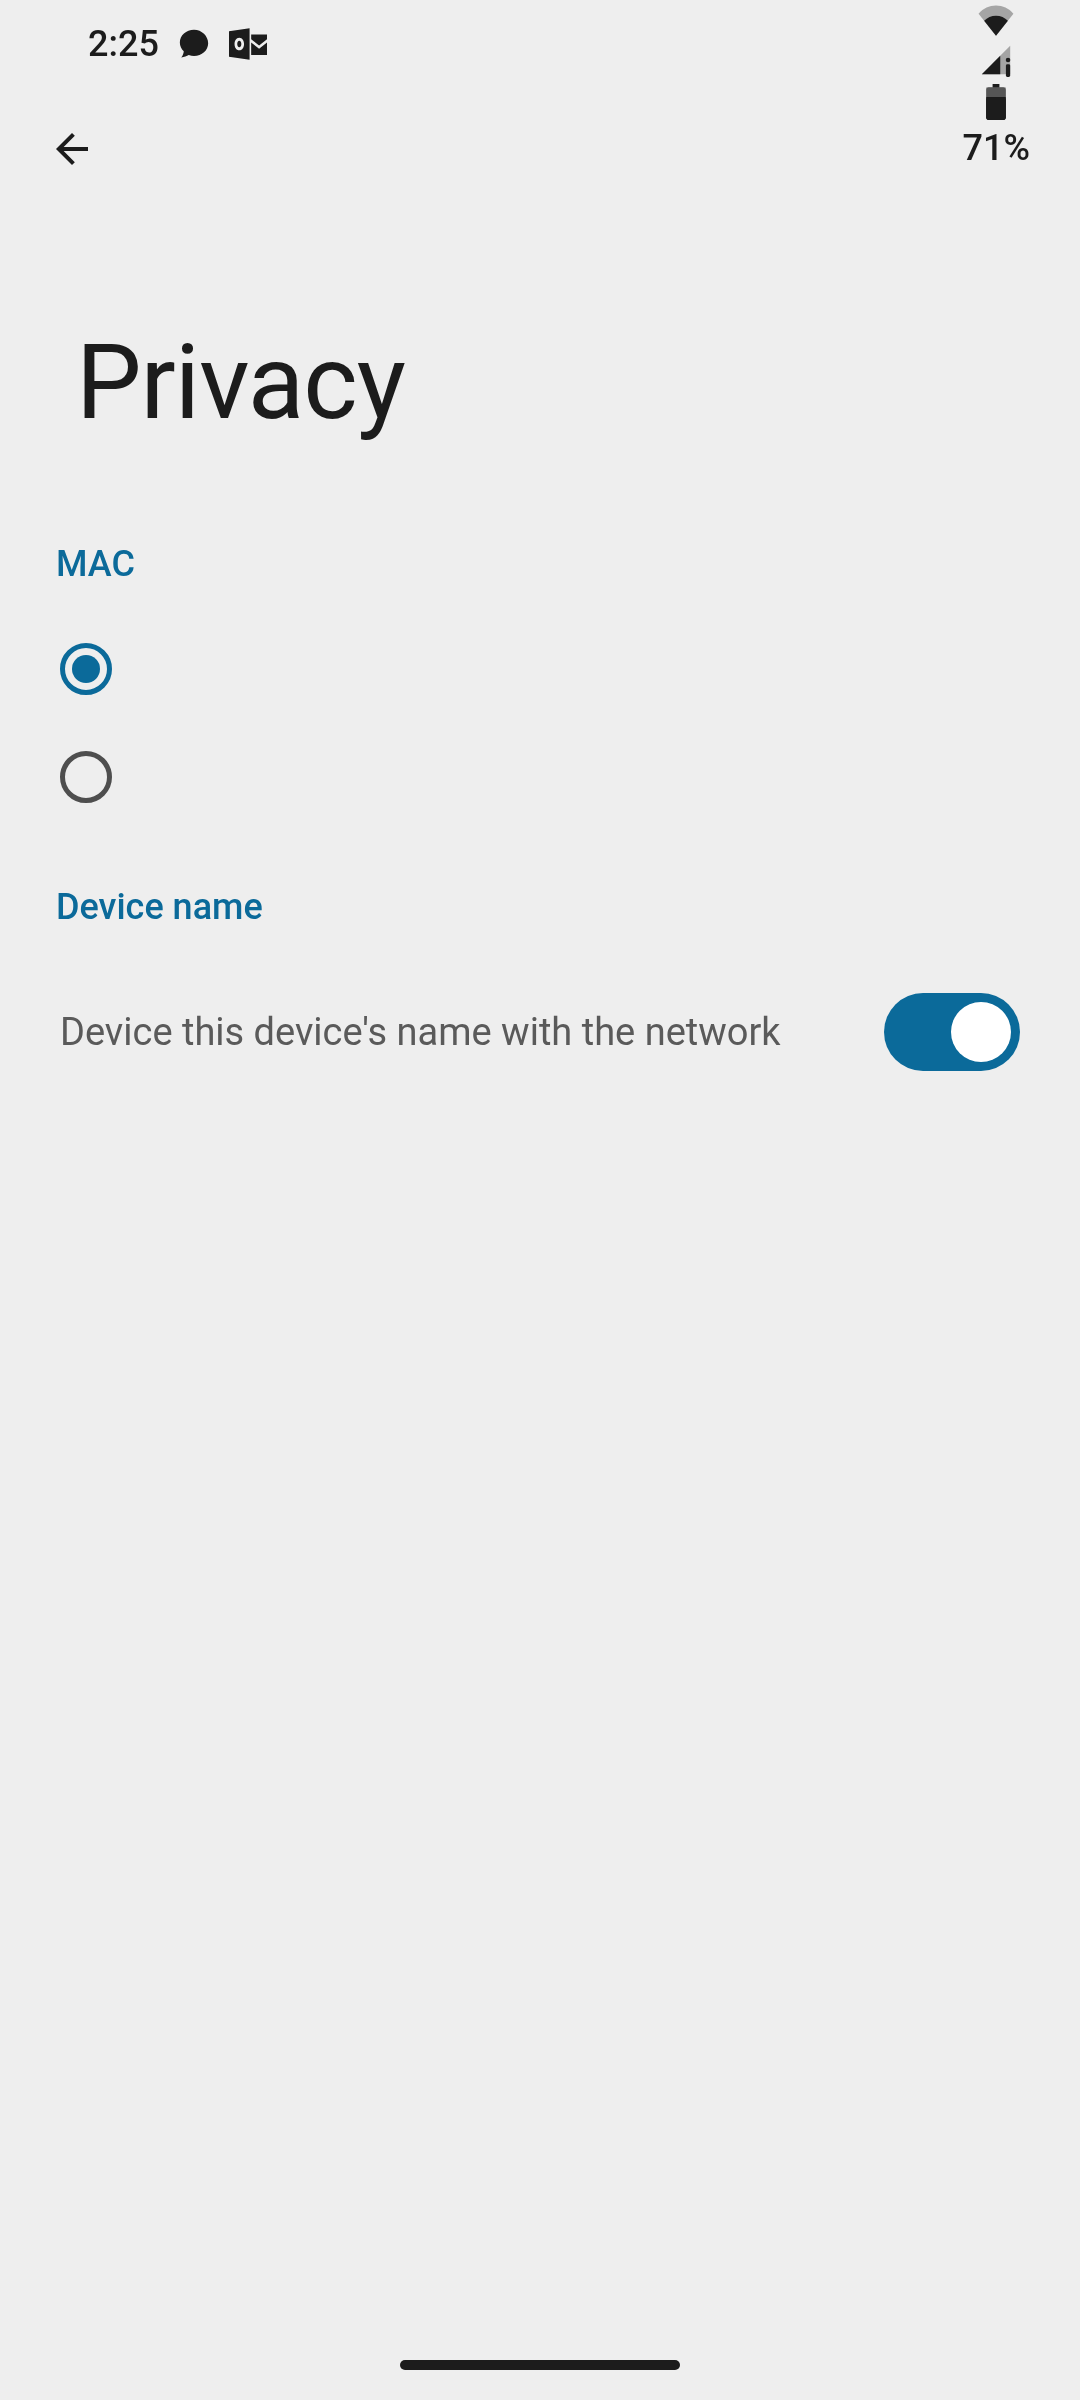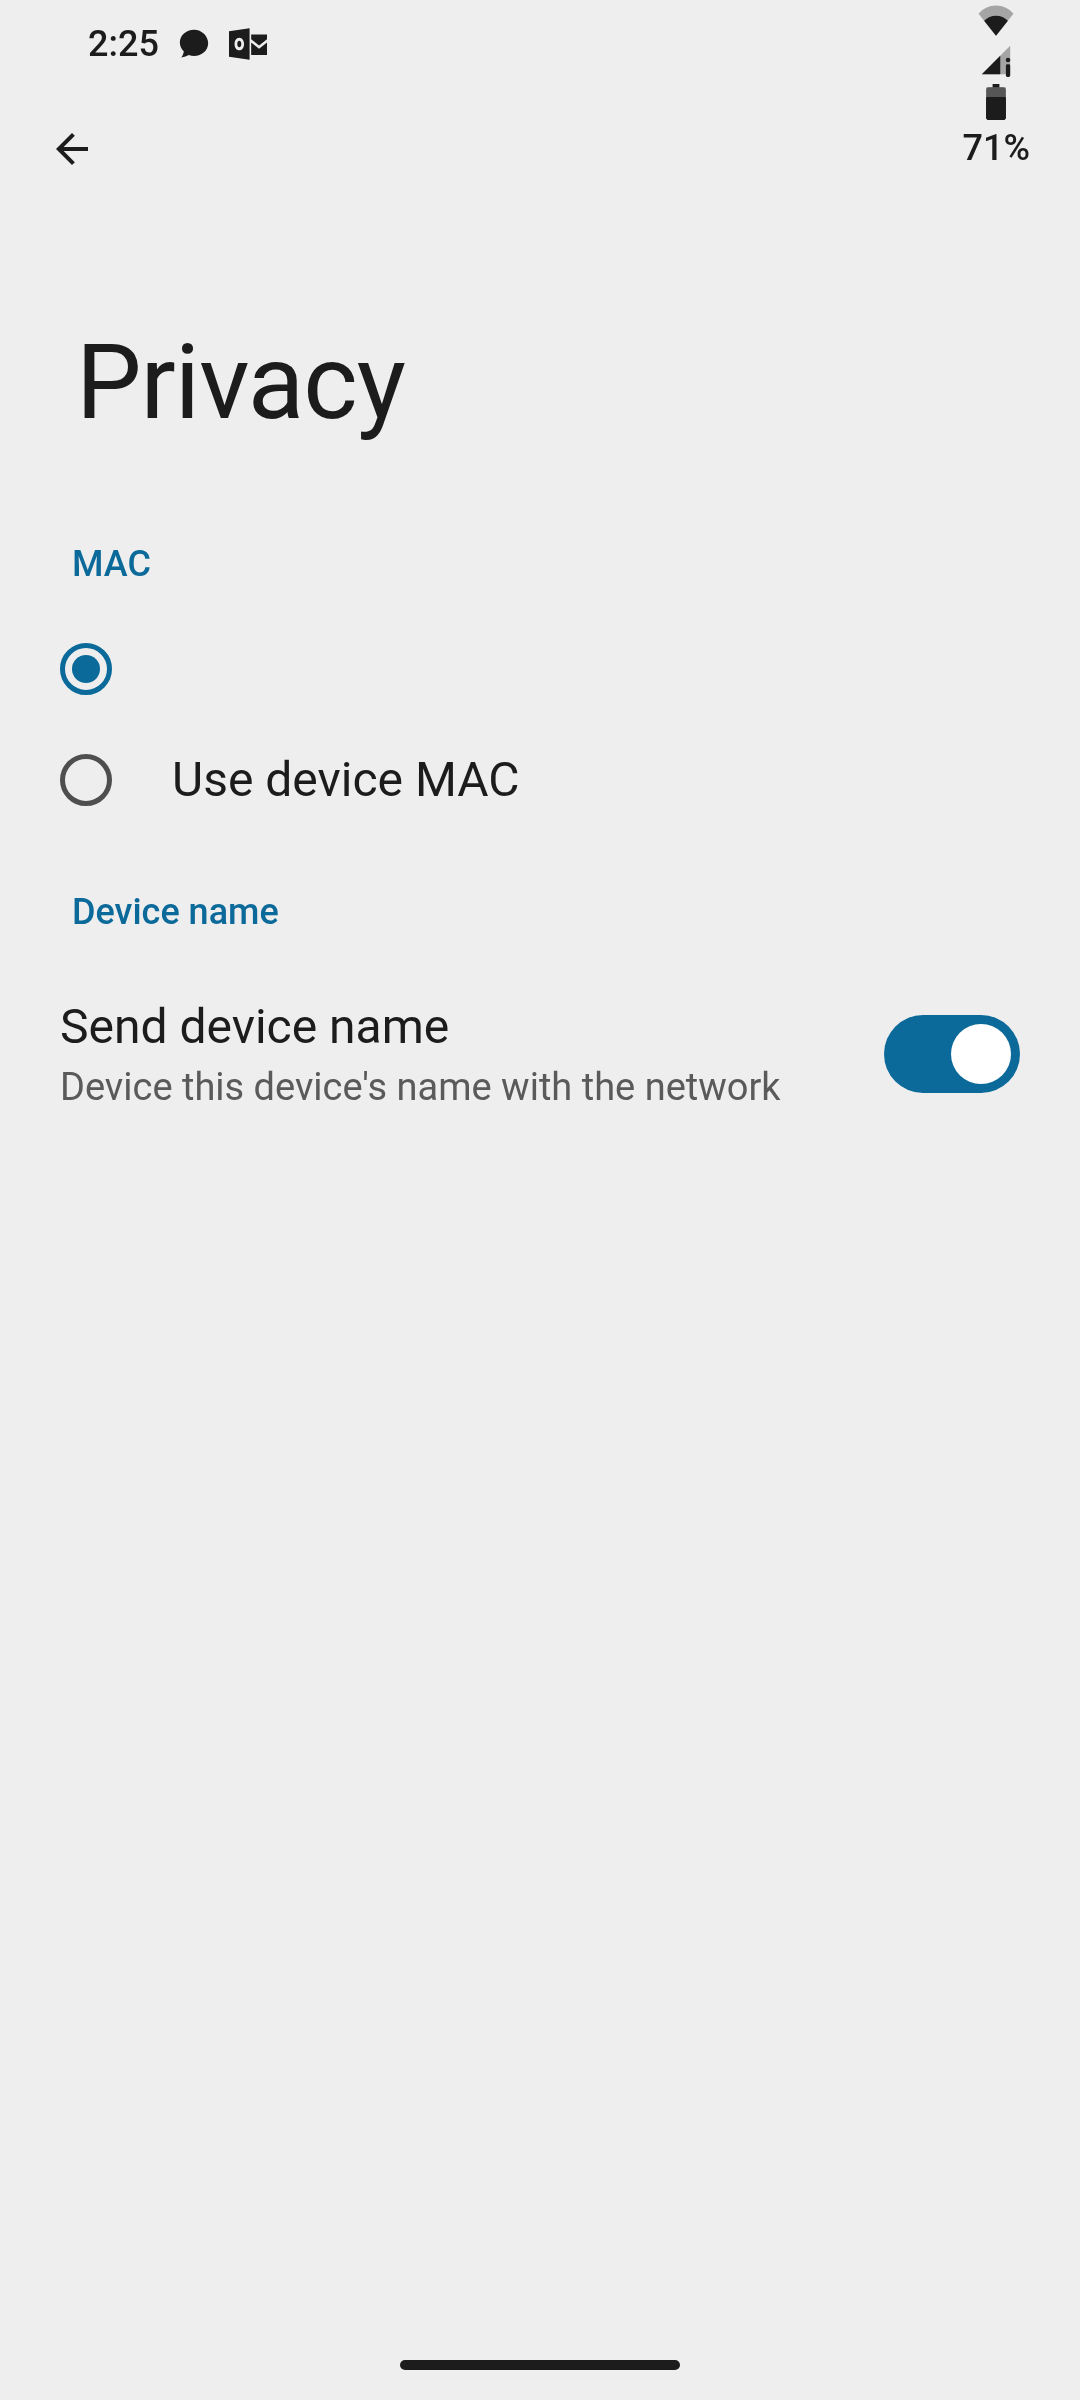--- a/index.html
+++ b/index.html
@@ -60,21 +60,21 @@
       font-size: 104px;
       font-weight: 400;
       color: #1c1c1c;
       padding: 140px 60px 80px 76px;
       letter-spacing: -1px;
     }
     .section-header {
       font-size: 36px;
       font-weight: 500;
       color: #0b6a9a;
-      padding: 20px 60px 30px 72px;
+      padding: 20px 60px 30px 56px;
     }
     .radio-item {
       display: flex;
       align-items: center;
       padding: 28px 60px;
       gap: 60px;
       cursor: pointer;
     }
     .radio-button {
       width: 52px;
@@ -236,30 +236,28 @@
 <div class="section-header">MAC</div>
 
 <div class="radio-item">
   <div class="radio-button checked">
     <div class="radio-inner"></div>
   </div>
 </div>
 
 <div class="radio-item">
   <div class="radio-button unchecked"></div>
-  <span class="radio-label">Use device MAC</span>
 </div>
 
 <div class="section-gap"></div>
 
 <div class="section-header">Device name</div>
 
 <div class="switch-item">
   <div class="switch-text">
-    <span class="switch-title">Send device name</span>
     <span class="switch-subtitle">Device this device's name with the network</span>
   </div>
   <div class="switch">
     <div class="switch-thumb"></div>
   </div>
 </div>
 
 <div class="nav-bar">
   <div class="nav-handle"></div>
 </div>

